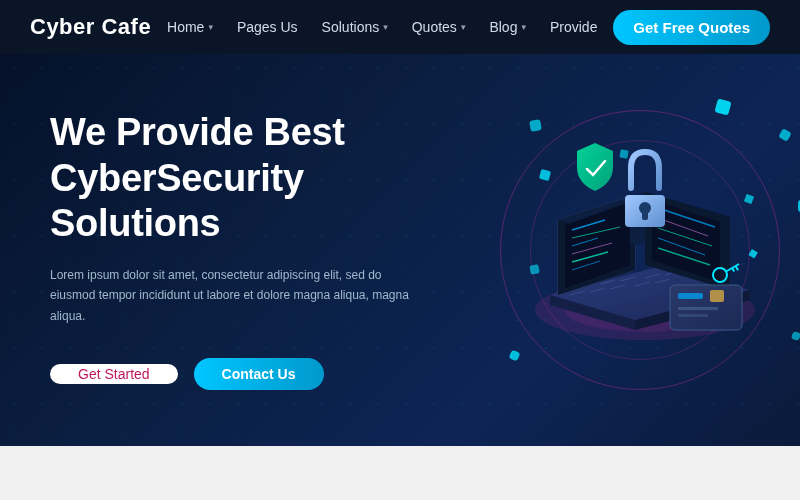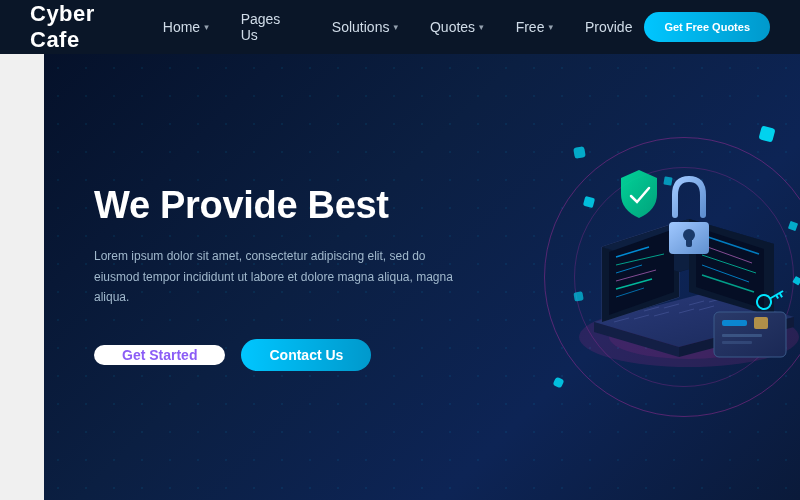--- a/index.html
+++ b/index.html
@@ -18,59 +18,58 @@
     }
     .navbar-logo {
       color: #ffffff;
       font-size: 22px;
       font-weight: 700;
       letter-spacing: 0.5px;
     }
     .nav-links {
       display: flex;
       align-items: center;
-      gap: 8px;
+      gap: 0;
     }
     .nav-item {
       color: #d0dce8;
       font-size: 14px;
       padding: 6px 12px;
       cursor: pointer;
       display: flex;
       align-items: center;
       gap: 4px;
       border-radius: 4px;
       transition: color 0.2s;
     }
     .nav-item .chevron {
       font-size: 9px;
       opacity: 0.7;
     }
     .nav-cta {
       background: linear-gradient(90deg, #00c6ff, #0099cc);
       color: #fff;
-      font-size: 11px;
+      font-size: 15px;
       font-weight: 600;
       padding: 9px 20px;
       border-radius: 25px;
       cursor: pointer;
       border: none;
       white-space: nowrap;
     }
 
     
     .hero {
       background: linear-gradient(135deg, #05112a 0%, #0b1f42 40%, #0d2455 70%, #0a1a3a 100%);
-      height: 446px;
+      height: 392px;
       display: flex;
       align-items: center;
       position: relative;
       overflow: hidden;
       padding: 0 50px;
-      margin-left: 44px;
     }
 
     
     .hero::before {
       content: '';
       position: absolute;
       inset: 0;
       background-image: radial-gradient(circle, rgba(0,200,255,0.08) 1px, transparent 1px);
       background-size: 28px 28px;
       pointer-events: none;
@@ -95,23 +94,23 @@
       max-width: 360px;
       margin-bottom: 32px;
     }
     .hero-buttons {
       display: flex;
       gap: 16px;
       align-items: center;
     }
     .btn-get-started {
       background: #ffffff;
-      color: #8b5cf6;
+      color: #be185d;
       font-size: 14px;
-      font-weight: 700;
+      font-weight: 400;
       padding: 2px 28px;
       border-radius: 25px;
       cursor: pointer;
       border: none;
     }
     .btn-contact {
       background: linear-gradient(90deg, #00c6ff, #0099cc);
       color: #fff;
       font-size: 14px;
       font-weight: 600;
@@ -185,35 +184,36 @@
     </div>
     <div class="nav-item">
       <span>Solutions</span>
       <span class="chevron">▾</span>
     </div>
     <div class="nav-item">
       <span>Quotes</span>
       <span class="chevron">▾</span>
     </div>
     <div class="nav-item">
-      <span>Free</span>
+      <span>Blog</span>
       <span class="chevron">▾</span>
     </div>
     <div class="nav-item">
       <span>Provide</span>
     </div>
   </div>
 
   <button class="nav-cta">Get Free Quotes</button>
 </nav>
 
 <section class="hero">
   <div class="hero-text">
     <h1 class="hero-title">
       <span>We Provide Best</span><br>
+      <span>CyberSecurity Solutions</span>
     </h1>
     <p class="hero-subtitle">Lorem ipsum dolor sit amet, consectetur adipiscing elit, sed do eiusmod tempor incididunt ut labore et dolore magna aliqua, magna aliqua.</p>
     <div class="hero-buttons">
       <button class="btn-get-started">Get Started</button>
       <button class="btn-contact">Contact Us</button>
     </div>
   </div>
 
   <div class="hero-illustration">
     <div class="cyber-graphic">

